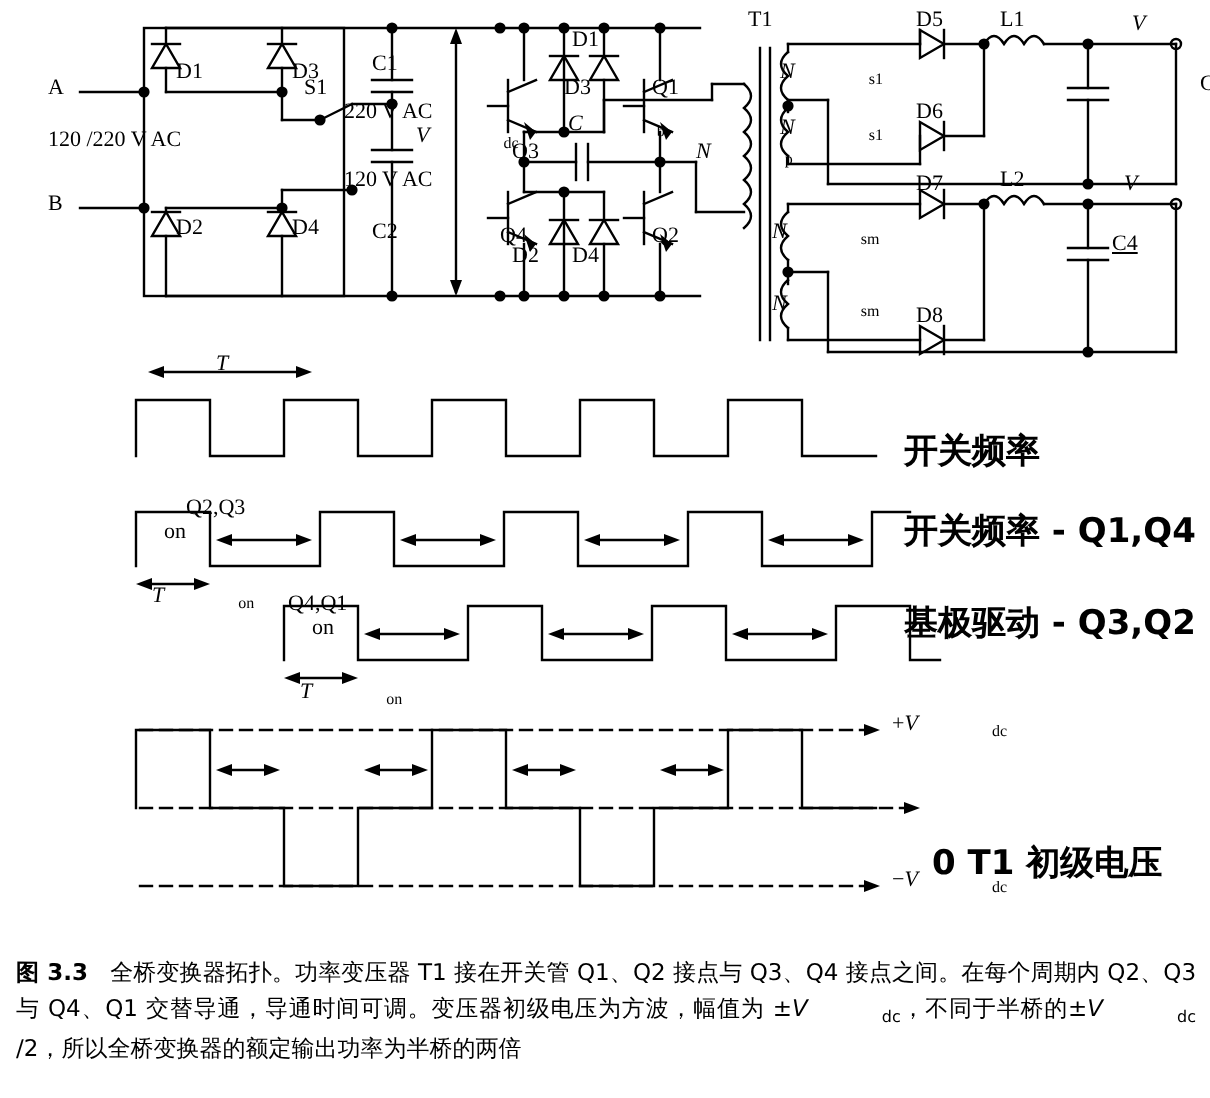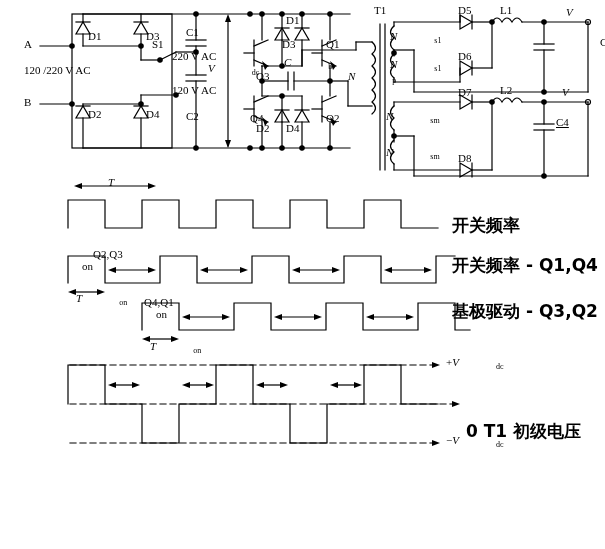--- a/index.html
+++ b/index.html
@@ -355,14 +355,18 @@
 
   <div class="lbl" style="left:144px;top:296px;">Q4,Q1</div>
   <div class="lbl" style="left:156px;top:308px;">on</div>
   <div class="lbl" style="left:150px;top:340px;"><span class="it">T</span><span class="sub">on</span></div>
   <div class="lbl cn" style="left:452px;top:300px;">基极驱动 - Q3,Q2</div>
 
   <div class="lbl" style="left:446px;top:356px;">+<span class="it">V</span><span class="sub">dc</span></div>
   <div class="lbl cn" style="left:466px;top:396px;margin-top:24px;">0 T1 初级电压</div>
   <div class="lbl" style="left:446px;top:434px;">−<span class="it">V</span><span class="sub">dc</span></div>
 
+  <div class="cap">
+    <b>图 3.3</b>
+    <span>&nbsp;&nbsp;全桥变换器拓扑。功率变压器 T1 接在开关管 Q1、Q2 接点与 Q3、Q4 接点之间。在每个周期内 Q2、Q3 与 Q4、Q1 交替导通，导通时间可调。变压器初级电压为方波，幅值为 ±<span class="it">V</span><span class="sub">dc</span>，不同于半桥的±<span class="it">V</span><span class="sub">dc</span> /2，所以全桥变换器的额定输出功率为半桥的两倍</span>
+  </div>
 
 </div>
 
 </body></html>

